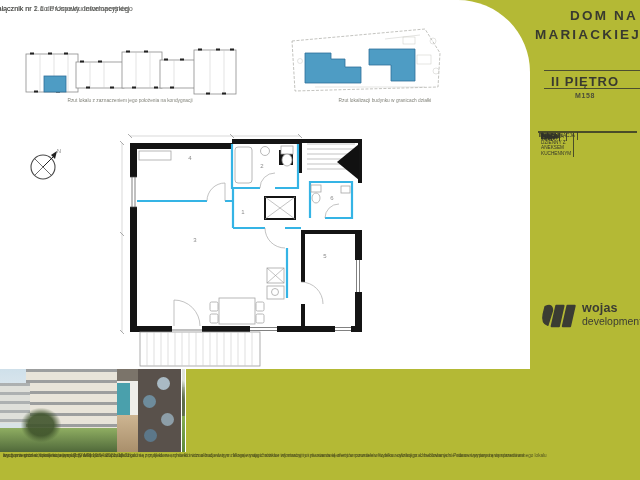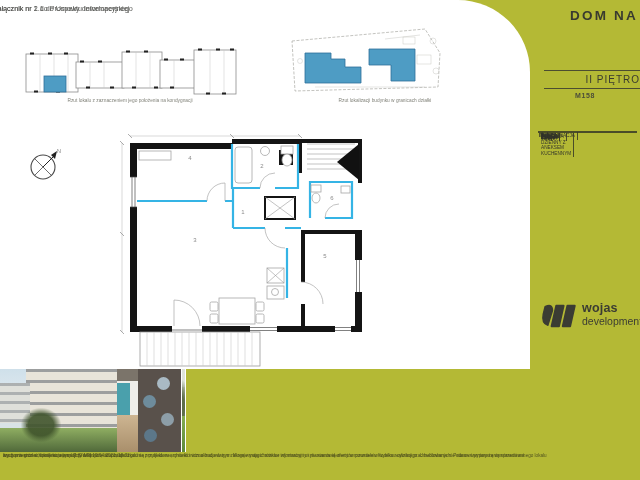--- a/index.html
+++ b/index.html
@@ -44,21 +44,21 @@
   .bnd{fill:none;stroke:#9a9a94;stroke-width:.6;stroke-dasharray:3 1.5;}
   .p2d{stroke:#c9c9c4;stroke-width:.5;fill:none;}
   .cmp{stroke:#4a4a4a;fill:none;}
 
   
   .sidebar{left:530px;top:0;width:110px;height:369px;color:#393a2f;}
   .t1{left:40px;top:8px;font-size:13.5px;font-weight:bold;letter-spacing:2.2px;white-space:nowrap;}
   .t2{left:5px;top:27px;font-size:13.5px;font-weight:bold;letter-spacing:2.2px;white-space:nowrap;}
   .ln{left:14px;right:0;height:1px;background:rgba(57,58,47,.85);}
   .ln1{top:70px;} .ln2{top:88px;}
-  .floor{top:74px;left:0;right:0;text-align:right;font-size:10px;font-weight:normal;letter-spacing:1px;}
+  .floor{top:74px;left:0;right:0;text-align:center;font-size:13px;font-weight:bold;letter-spacing:1px;}
   .unitno{top:92px;left:0;right:0;text-align:center;font-size:7px;font-weight:bold;color:#4b4d39;letter-spacing:.6px;}
 
   
   .s-table{left:8px;top:131px;width:99px;border:.7px solid rgba(55,56,38,.85);font-size:4.7px;color:#33342a;}
   .tr{position:static;display:flex;align-items:center;min-height:10px;border-top:.7px solid rgba(55,56,38,.85);}
   .tr:first-child{border-top:none;}
   .tr.sum{min-height:12.5px;}
   .td{position:static;}
   .td.no{width:9px;text-align:center;border-right:.7px solid rgba(55,56,38,.85);align-self:stretch;display:flex;align-items:center;justify-content:center;}
   .td.nm{flex:1;padding:1px 2px;line-height:1.18;border-right:.7px solid rgba(55,56,38,.85);align-self:stretch;display:flex;align-items:center;}
@@ -248,20 +248,21 @@
     <text class="rn" x="128" y="84">1</text>
     <text class="rn" x="147" y="38">2</text>
     <text class="rn" x="80" y="112">3</text>
     <text class="rn" x="75" y="30">4</text>
     <text class="rn" x="210" y="128">5</text>
     <text class="rn" x="217" y="70">6</text>
   </svg>
 
   <div class="sidebar">
     <div class="t1">DOM NA</div>
+    <div class="t2">MARIACKIEJ</div>
     <div class="ln ln1"></div>
     <div class="floor">II PIĘTRO</div>
     <div class="ln ln2"></div>
     <div class="unitno">M158</div>
 
     <div class="s-table">
       <div class="tr">
         <div class="td no">1.</div>
         <div class="td nm">KOMUNIKACJA</div>
         <div class="td ar">7.64m²</div>

